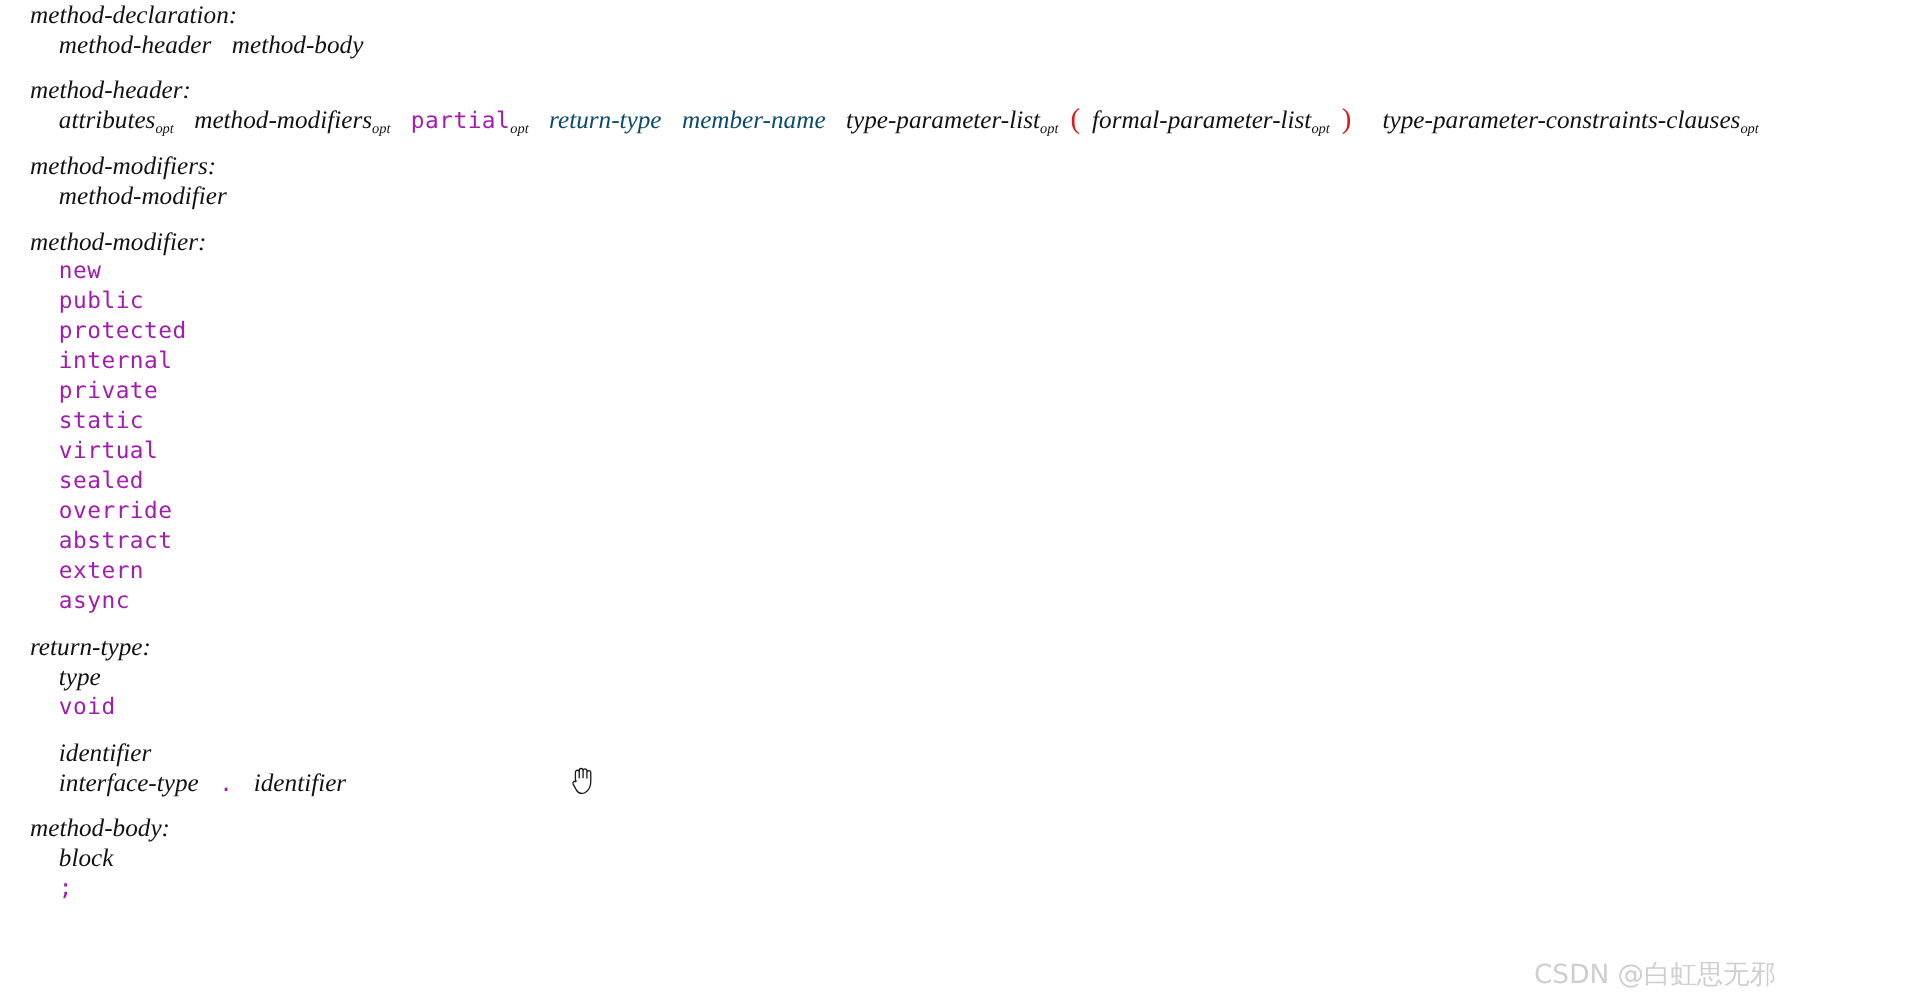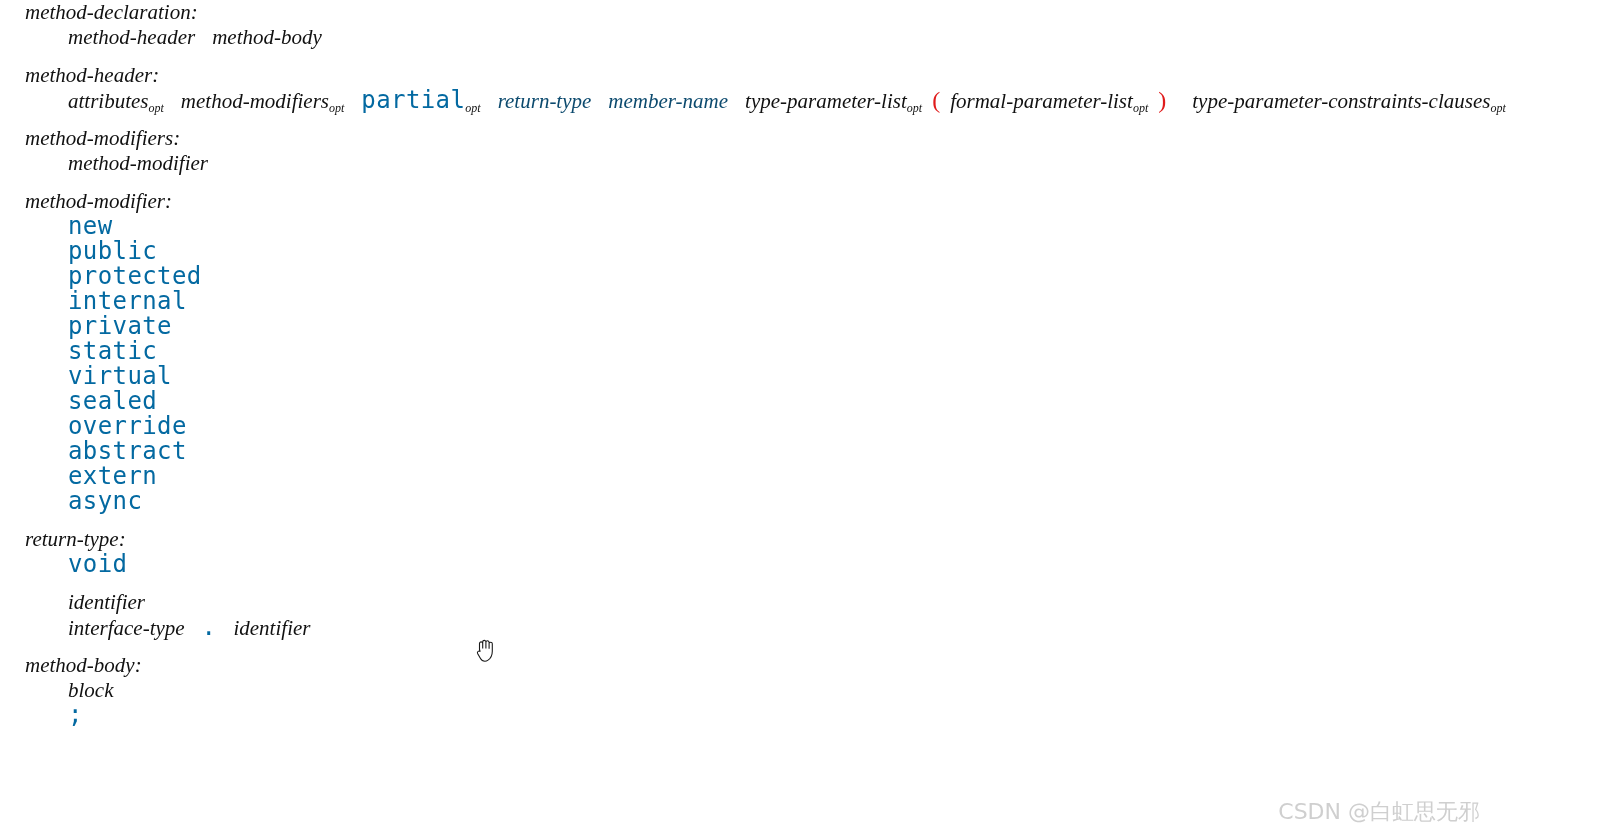--- a/index.html
+++ b/index.html
@@ -27,38 +27,38 @@
   }
   .production:last-of-type { margin-bottom: 0; }
 
   .line {
     height: 25px;
     line-height: 25px;
     white-space: nowrap;
     padding-left: 25px;
   }
   .line.indent {
-    padding-left: 68px;
+    padding-left: 49px;
   }
 
   
   .nt {
     font-family: "Liberation Serif", "DejaVu Serif", serif;
     font-style: italic;
     font-size: 21px;
     color: #111111;
   }
   .nt.red {
     color: #0c4a6e;
   }
   .term {
     font-family: "DejaVu Sans Mono", "Liberation Mono", monospace;
     font-style: normal;
-    font-size: 24px;
-    color: #0369a1;
+    font-size: 19px;
+    color: #a21caf;
     letter-spacing: 0.4px;
   }
   .punct-red {
     font-family: "Liberation Serif", "DejaVu Serif", serif;
     font-size: 24px;
     color: #e01b1b;
     font-style: normal;
   }
   .sub {
     font-family: "Liberation Serif", "DejaVu Serif", serif;
@@ -140,20 +140,23 @@
     <div class="line indent"><span class="term">abstract</span></div>
     <div class="line indent"><span class="term">extern</span></div>
     <div class="line indent"><span class="term">async</span></div>
   </div>
 
   <div class="production">
     <div class="line">
       <span class="nt">return-type:</span>
     </div>
     <div class="line indent">
+      <span class="nt">type</span>
+    </div>
+    <div class="line indent">
       <span class="term">void</span>
     </div>
   </div>
 
   <div class="production">
     <div class="line indent">
       <span class="nt">identifier</span>
     </div>
     <div class="line indent">
       <span class="nt">interface-type</span><span class="gap-md"></span><span class="term">.</span><span class="gap-md"></span><span class="nt">identifier</span>

